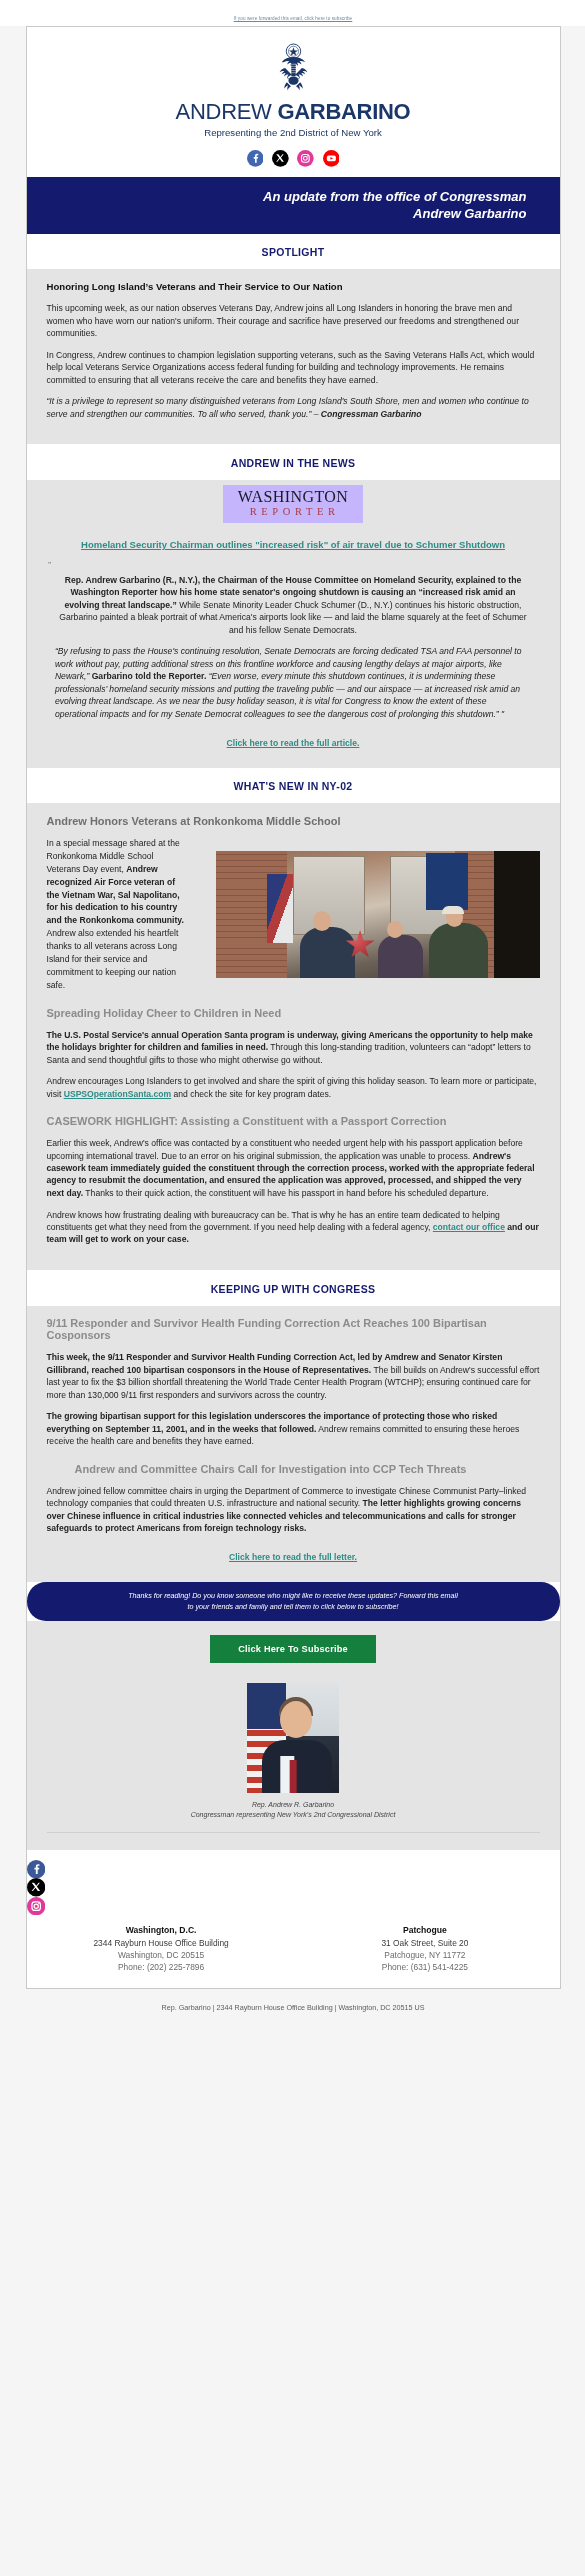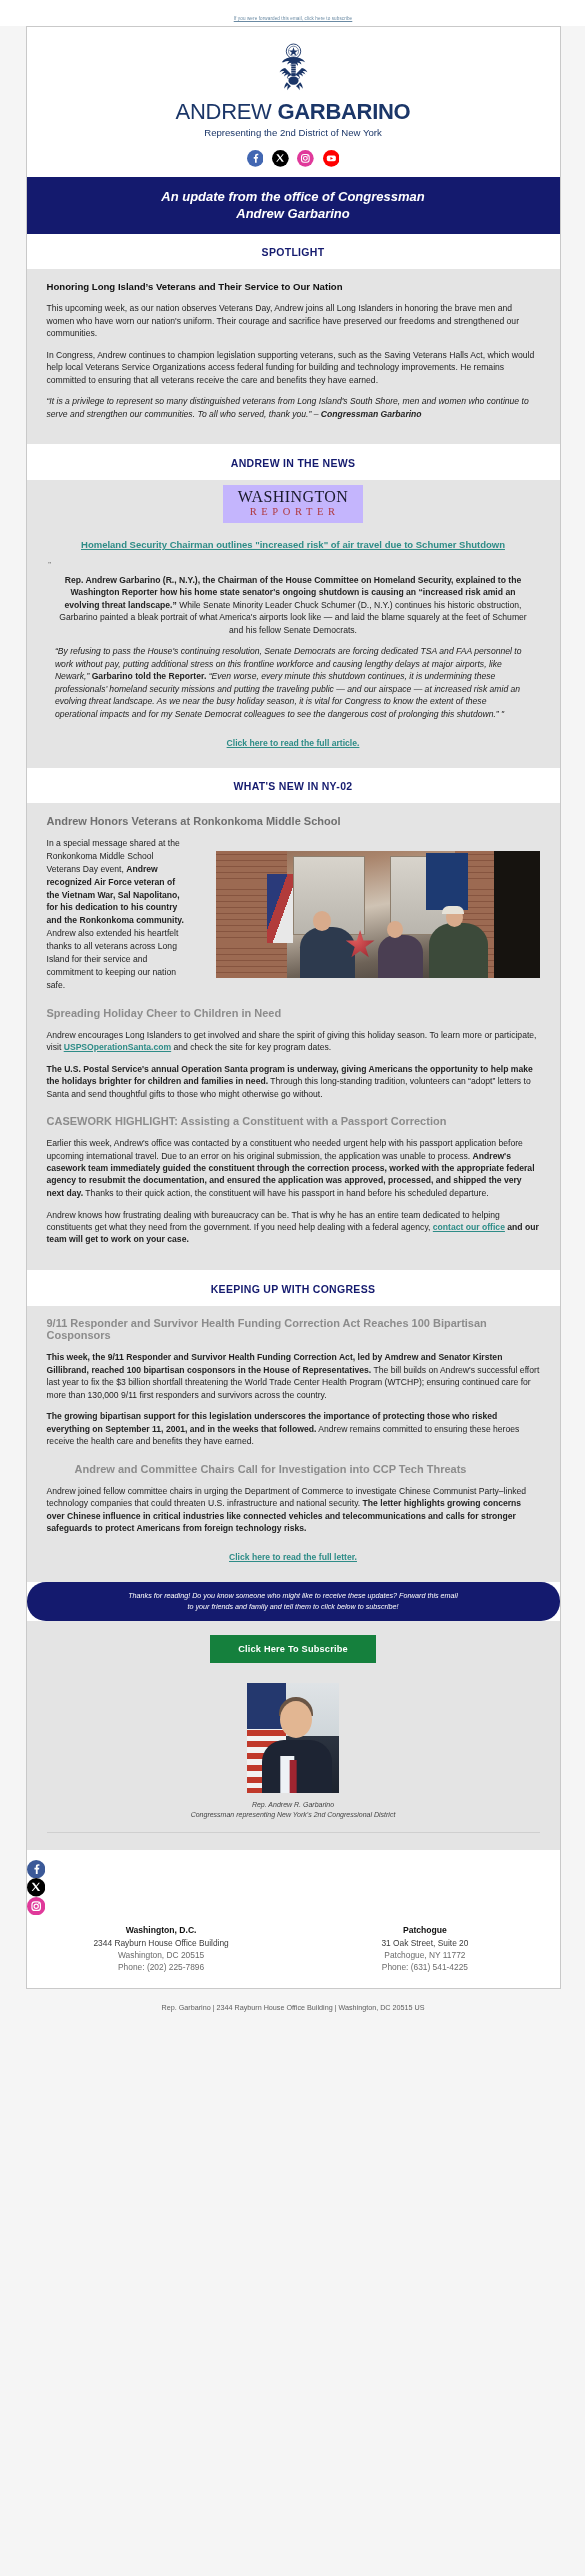--- a/index.html
+++ b/index.html
@@ -47,21 +47,21 @@
     margin-top:2.5px;
     font-weight:400;
   }
   .social-row { text-align:center; padding:8.4px 0 10px 0; background:#fff; }
   .social-row .sicon { display:inline-block; margin:0 2.5px; vertical-align:middle; }
   .sicon svg { display:block; }
 
   .banner {
     background:#141a6e;
     color:#fff;
-    text-align:center;
+    text-align:right;
     font-style:italic;
     font-weight:700;
     font-size:13px;
     line-height:1.35;
     padding:11px 33px;
   }
   .sec-head {
     background:#fff;
     text-align:center;
     color:#141a6e;
@@ -406,22 +406,22 @@
             <div class="p3"></div>
           <div class="h1"></div>
             <div class="h2"></div>
             <div class="h3"></div>
           <div class="cap"></div>
             <div class="balloon"></div>
         </div>
       </div>
 
       <div class="story-title" style="margin-top:15px;">Spreading Holiday Cheer to Children in Need</div>
+      <p class="body-txt"><b>The U.S. Postal Service's annual Operation Santa program is underway, giving Americans the opportunity to help make the holidays brighter for children and families in need.</b><span> Through this long-standing tradition, volunteers can “adopt” letters to Santa and send thoughtful gifts to those who might otherwise go without.</span></p>
       <p class="body-txt"><span>Andrew encourages Long Islanders to get involved and share the spirit of giving this holiday season. To learn more or participate, visit </span><a href="#">USPSOperationSanta.com</a><span> and check the site for key program dates.</span></p>
-      <p class="body-txt"><b>The U.S. Postal Service's annual Operation Santa program is underway, giving Americans the opportunity to help make the holidays brighter for children and families in need.</b><span> Through this long-standing tradition, volunteers can “adopt” letters to Santa and send thoughtful gifts to those who might otherwise go without.</span></p>
 
       <div class="story-title" style="margin-top:15px;">CASEWORK HIGHLIGHT: Assisting a Constituent with a Passport Correction</div>
       <p class="body-txt"><span>Earlier this week, Andrew's office was contacted by a constituent who needed urgent help with his passport application before upcoming international travel. Due to an error on his original submission, the application was unable to process. </span><b>Andrew's casework team immediately guided the constituent through the correction process, worked with the appropriate federal agency to resubmit the documentation, and ensured the application was approved, processed, and shipped the very next day.</b><span> Thanks to their quick action, the constituent will have his passport in hand before his scheduled departure.</span></p>
       <p class="body-txt"><span>Andrew knows how frustrating dealing with bureaucracy can be. That is why he has an entire team dedicated to helping constituents get what they need from the government. If you need help dealing with a federal agency, </span><a href="#">contact our office</a><b> and our team will get to work on your case.</b></p>
     </div>
 
     <div class="sec-head">KEEPING UP WITH CONGRESS</div>
     <div class="grayband">
       <div class="story-title">9/11 Responder and Survivor Health Funding Correction Act Reaches 100 Bipartisan Cosponsors</div>
       <p class="body-txt"><b>This week, the 9/11 Responder and Survivor Health Funding Correction Act, led by Amdrew and Senator Kirsten Gillibrand, reached 100 bipartisan cosponsors in the House of Representatives.</b><span> The bill builds on Andrew's successful effort last year to fix the $3 billion shortfall threatening the World Trade Center Health Program (WTCHP); ensuring continued care for more than 130,000 9/11 first responders and survivors across the country.</span></p>

